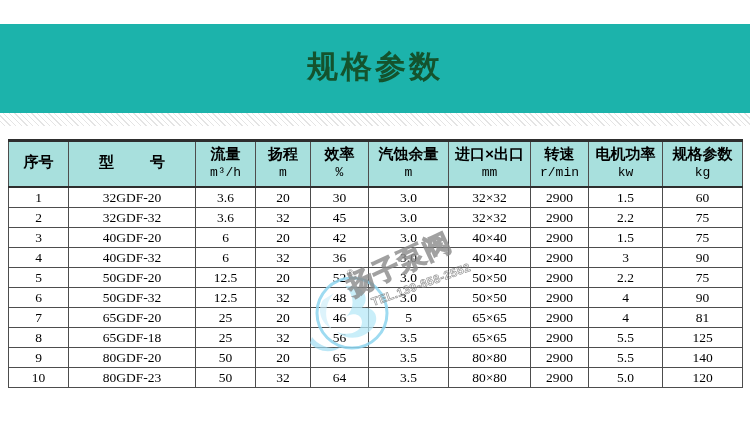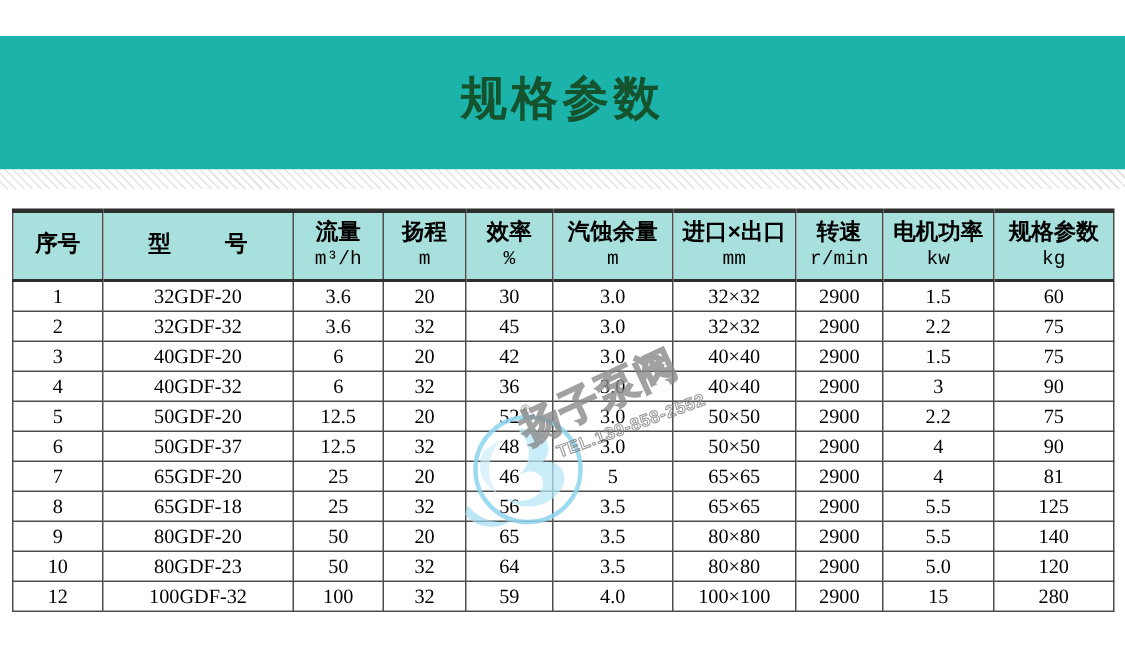--- a/index.html
+++ b/index.html
@@ -216,21 +216,21 @@
             <td>20</td>
             <td>52</td>
             <td>3.0</td>
             <td>50×50</td>
             <td>2900</td>
             <td>2.2</td>
             <td>75</td>
           </tr>
           <tr>
             <td>6</td>
-            <td>50GDF-37</td>
+            <td>50GDF-32</td>
             <td>12.5</td>
             <td>32</td>
             <td>48</td>
             <td>3.0</td>
             <td>50×50</td>
             <td>2900</td>
             <td>4</td>
             <td>90</td>
           </tr>
           <tr>
@@ -273,32 +273,20 @@
             <td>10</td>
             <td>80GDF-23</td>
             <td>50</td>
             <td>32</td>
             <td>64</td>
             <td>3.5</td>
             <td>80×80</td>
             <td>2900</td>
             <td>5.0</td>
             <td>120</td>
-          </tr>
-          <tr>
-            <td>12</td>
-            <td>100GDF-32</td>
-            <td>100</td>
-            <td>32</td>
-            <td>59</td>
-            <td>4.0</td>
-            <td>100×100</td>
-            <td>2900</td>
-            <td>15</td>
-            <td>280</td>
           </tr>
         </tbody>
     </table>
   </div>
 
   <svg class="wm wm-logo" viewBox="0 0 96 82" xmlns="http://www.w3.org/2000/svg">
     <circle cx="49" cy="39" r="35" fill="none" stroke="#8ed5ef" stroke-width="3"></circle>
     <path d="M42 12 C60 10 68 24 59 34 C72 32 78 45 69 55 C60 65 44 67 34 58 C47 63 59 57 59 48 C59 40 49 38 43 43 C52 34 52 22 42 12 Z" fill="#b5e7f7" opacity="0.85"></path>
     <path d="M31 19 C22 29 20 45 29 55 C19 50 13 37 20 26 Z" fill="#cdeefa" opacity="0.8"></path>
     <path d="M9 63 C16 72 27 76 38 73 C29 80 14 78 7 69 Z" fill="#9edcf2" opacity="0.8"></path>

